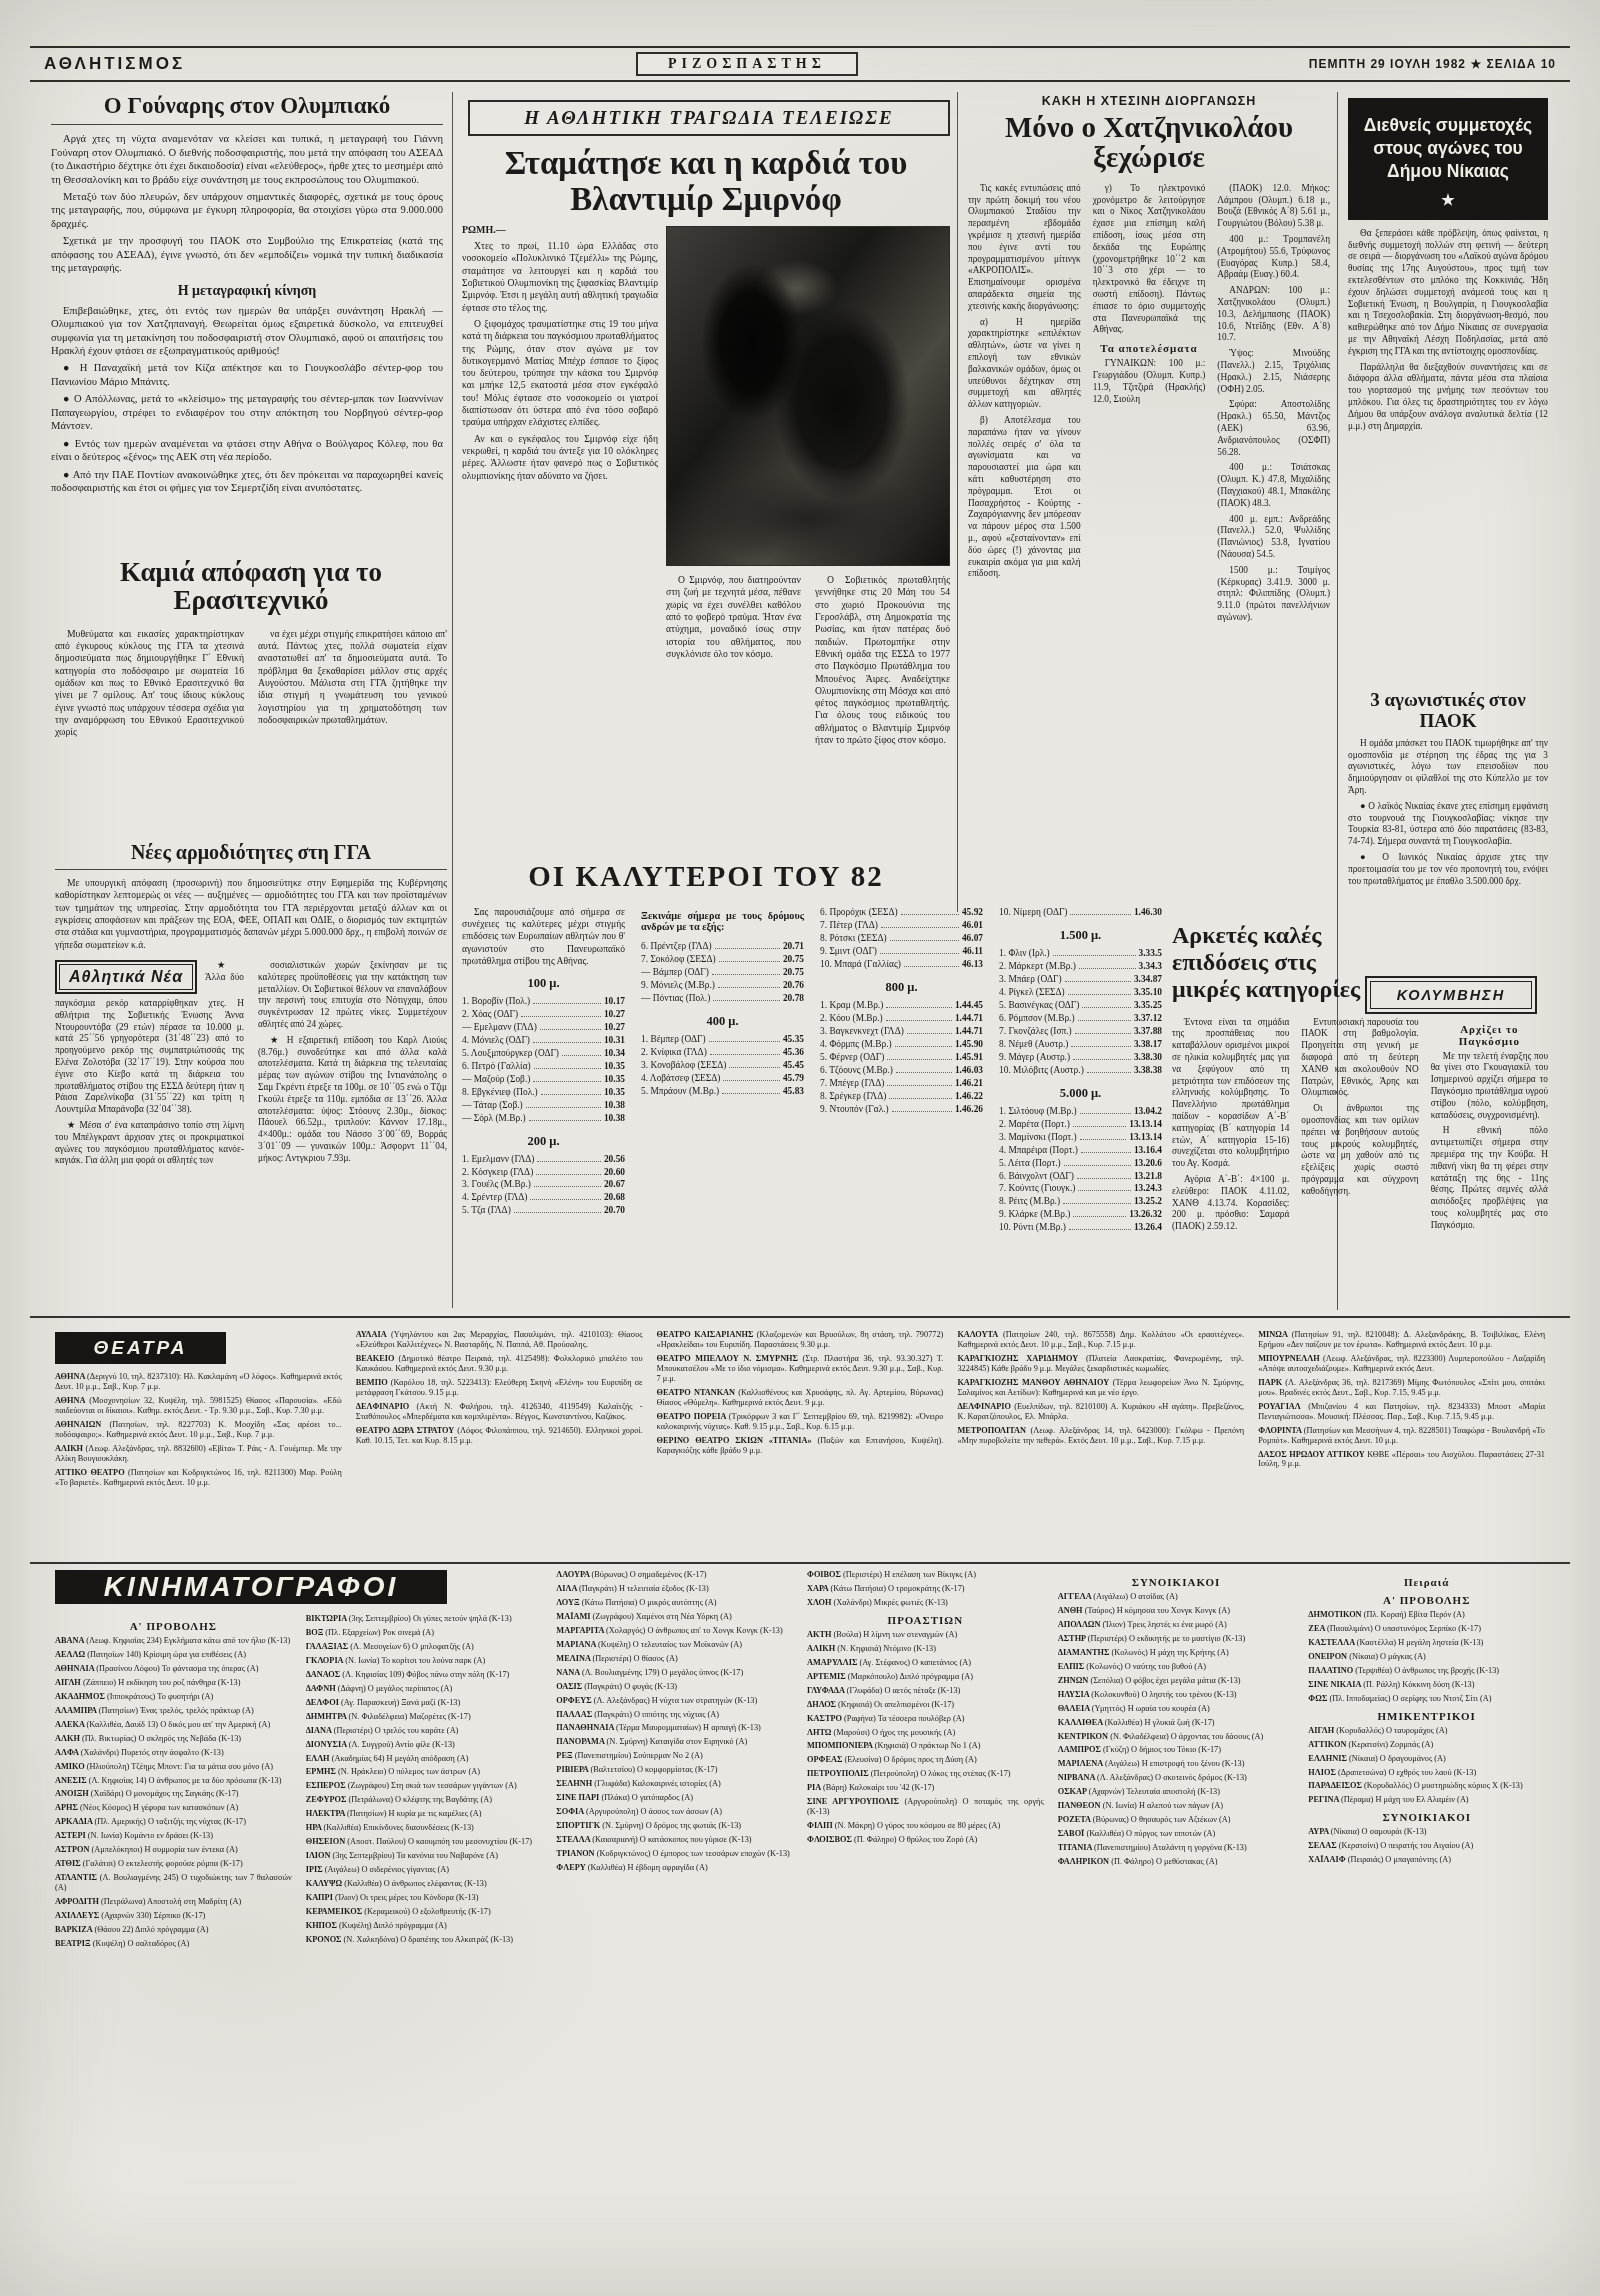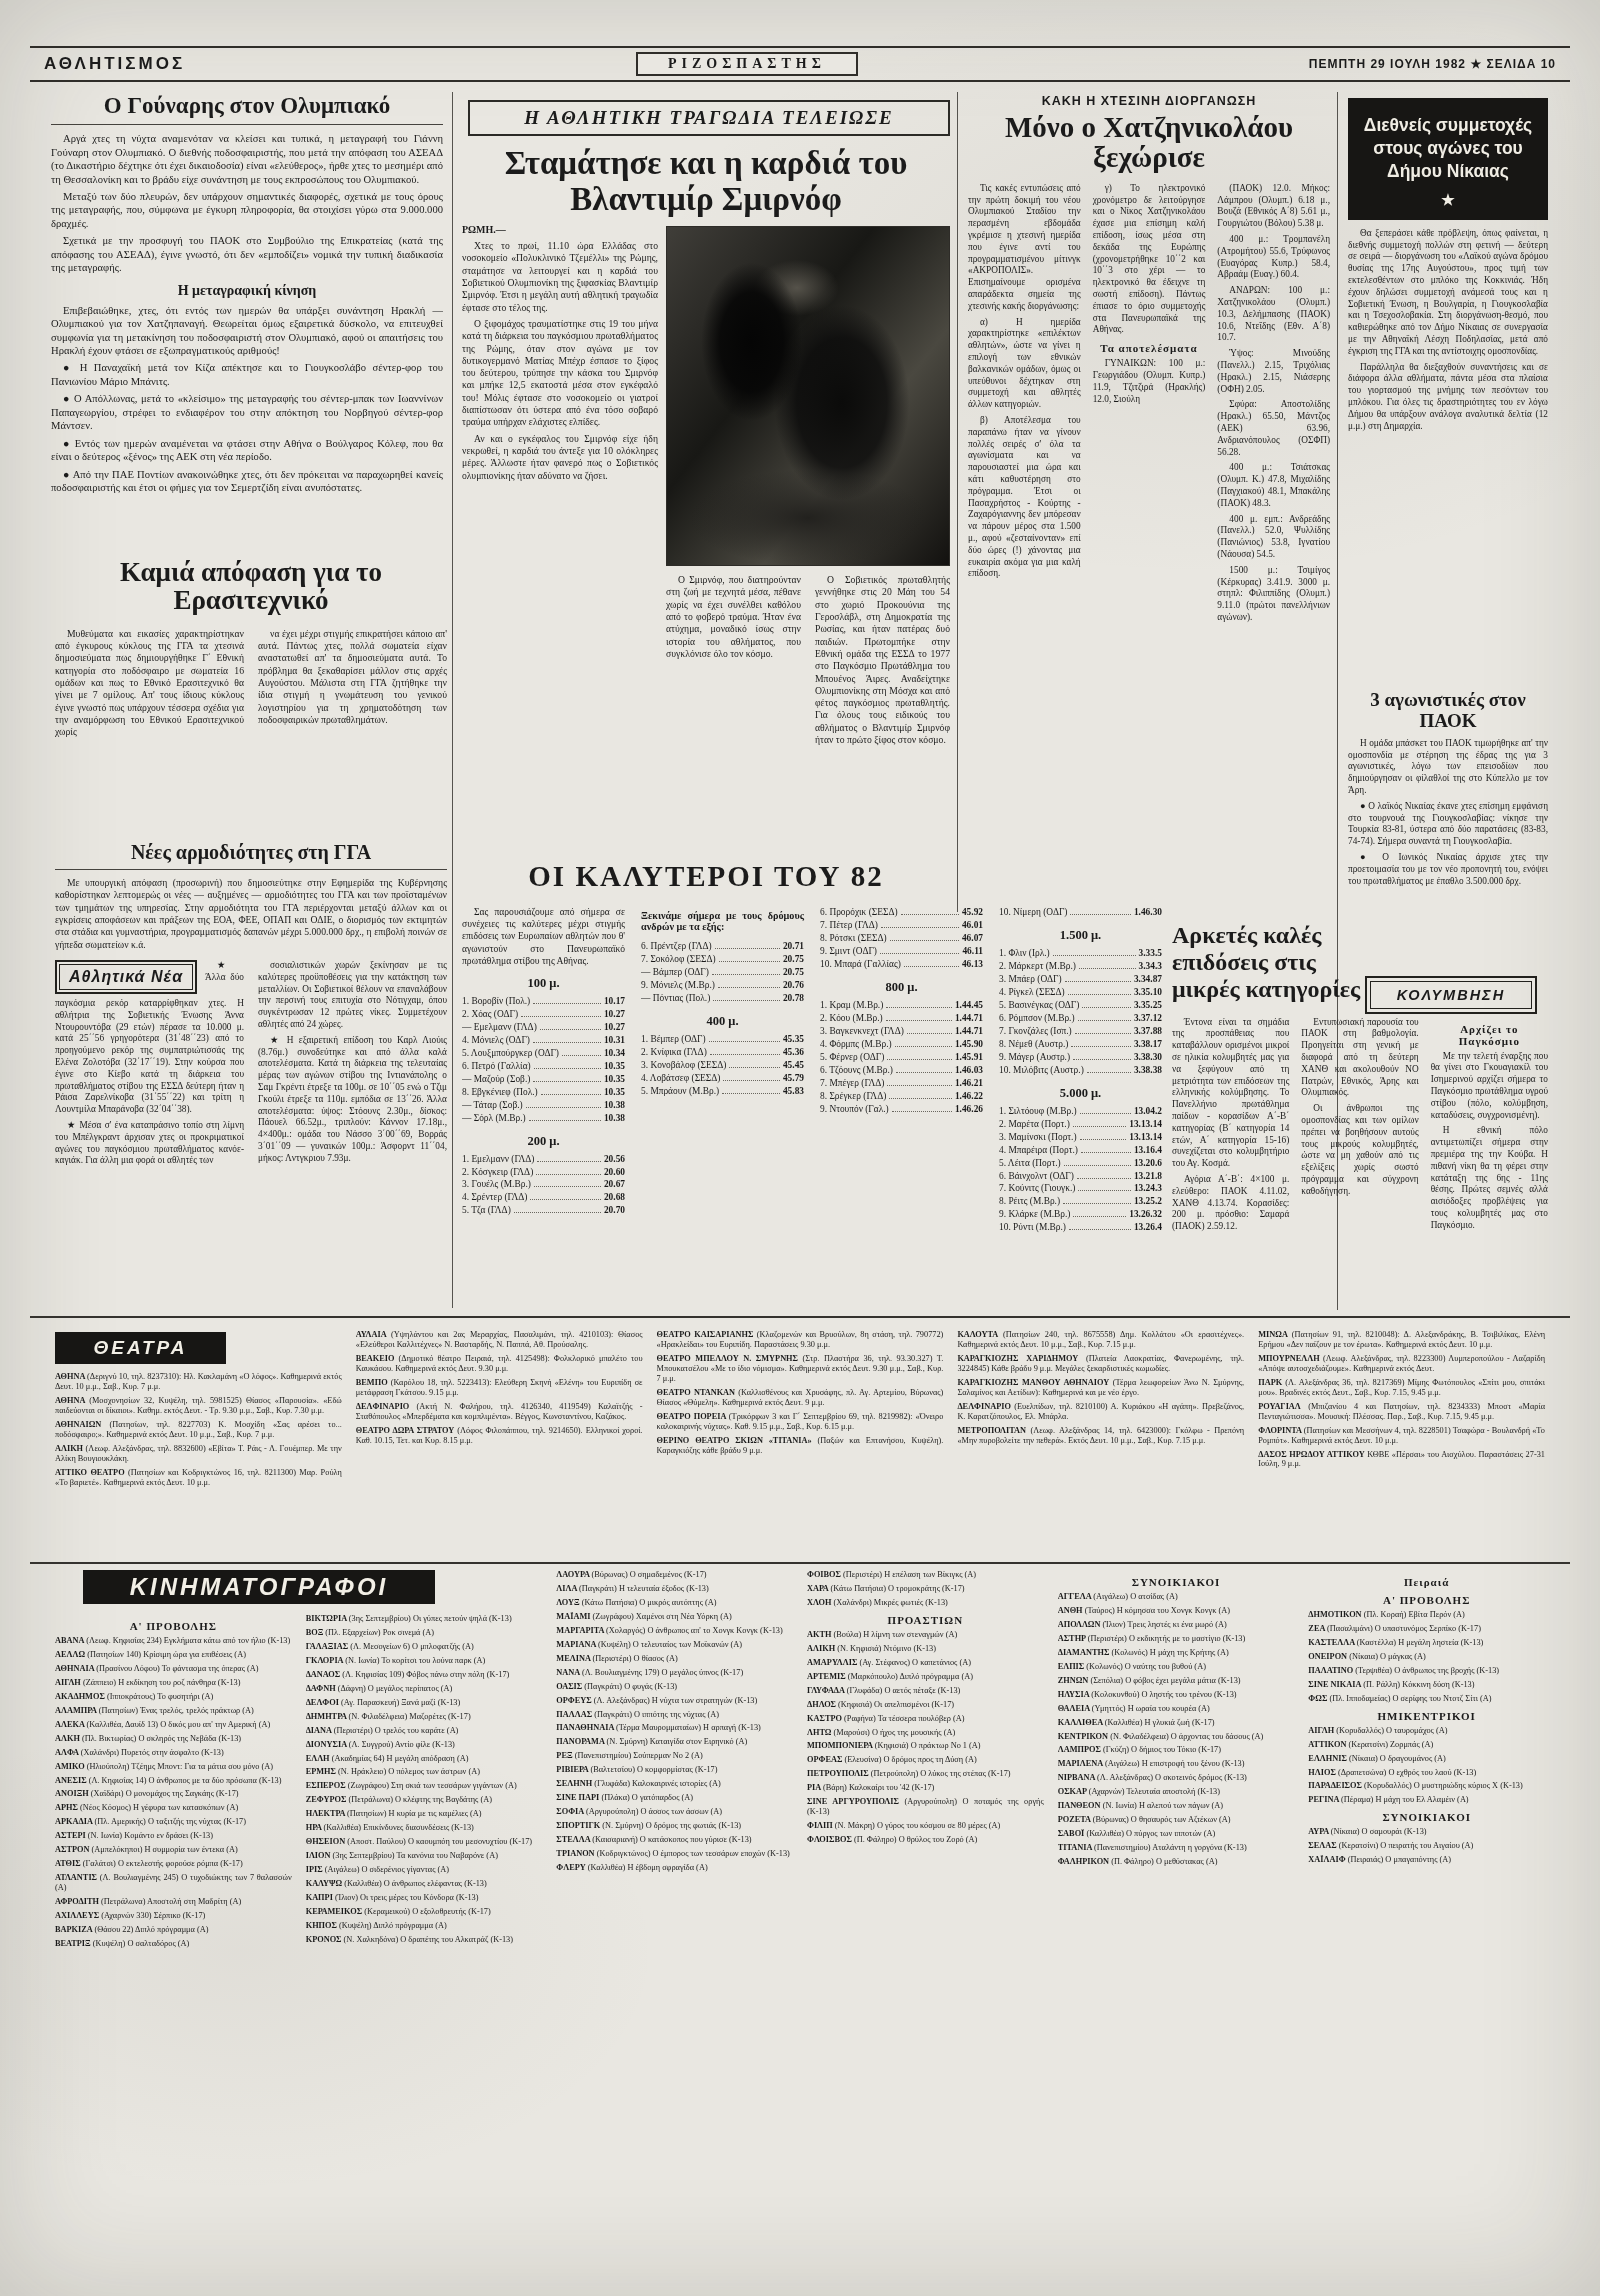--- a/index.html
+++ b/index.html
@@ -73,21 +73,21 @@
     box-shadow:inset 0 0 0 3px #e9e7e1, inset 0 0 0 4px #22211d;
     display:flex;align-items:center;justify-content:center;font-style:italic;font-weight:bold;
     letter-spacing:2px;font-size:14.5px;font-family:"Liberation Sans",sans-serif;}
 
   
   .venue{font-size:8.3px;line-height:1.2;text-align:justify;margin-bottom:4px;}
   .thea-cols{display:flex;gap:14px;height:100%;}
   .thea-cols>.tcol{flex:1;min-width:0;overflow:hidden;}
   .thea-cols>.tcol:first-child{padding-top:42px;}
   .thea-banner{position:absolute;left:0;top:2px;width:171px;height:32px;}
-  .cine-banner{position:absolute;left:0;top:0;width:352px;height:34px;font-size:24px;margin-left:28px;}
+  .cine-banner{position:absolute;left:0;top:0;width:392px;height:34px;font-size:28px;}
   .cine-cols{display:flex;gap:14px;height:100%;}
   .cine-cols>.ccol{flex:1;min-width:0;overflow:hidden;}
   .cine-cols>.ccol:nth-child(-n+2){padding-top:44px;}
 
   
   .pos-gounaris{left:51px;top:94px;width:392px;height:460px;}
   .pos-amateur{left:55px;top:558px;width:392px;height:280px;}
   .pos-gga{left:55px;top:842px;width:392px;height:116px;}
   .pos-athlinea{left:55px;top:960px;width:392px;height:348px;}
   .athlogo{float:left;border:2px solid #22211d;box-shadow:inset 0 0 0 2px #e9e7e1,inset 0 0 0 3px #22211d;

